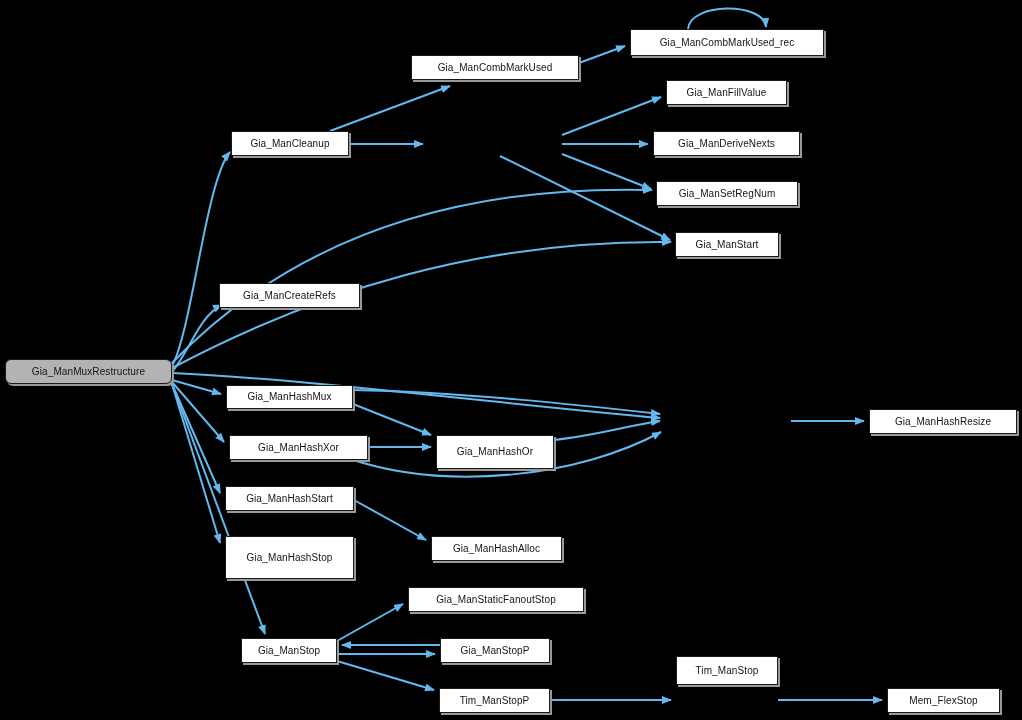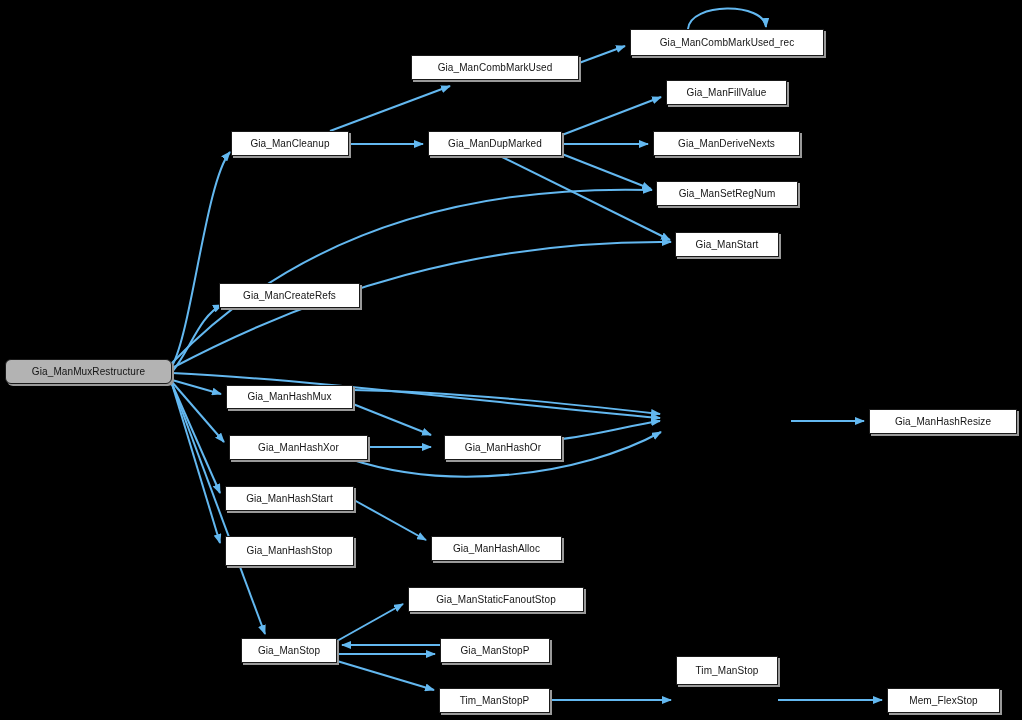--- a/index.html
+++ b/index.html
@@ -101,23 +101,20 @@
       </div>
       <div class="node" style="left: 231px; top: 131px; width: 118px; height: 25px;">
         <span class="node-label">Gia_ManCleanup</span>
       </div>
       <div class="node" style="left: 411px; top: 55px; width: 168px; height: 25px;">
         <span class="node-label">Gia_ManCombMarkUsed</span>
       </div>
       <div class="node" style="left: 630px; top: 29px; width: 194px; height: 27px;">
         <span class="node-label">Gia_ManCombMarkUsed_rec</span>
       </div>
-      <div class="node" style="left: 428px; top: 131px; width: 134px; height: 25px;">
-        <span class="node-label">Gia_ManDupMarked</span>
-      </div>
       <div class="node" style="left: 666px; top: 80px; width: 121px; height: 25px;">
         <span class="node-label">Gia_ManFillValue</span>
       </div>
       <div class="node" style="left: 653px; top: 131px; width: 147px; height: 25px;">
         <span class="node-label">Gia_ManDeriveNexts</span>
       </div>
       <div class="node" style="left: 656px; top: 181px; width: 142px; height: 25px;">
         <span class="node-label">Gia_ManSetRegNum</span>
       </div>
       <div class="node" style="left: 675px; top: 232px; width: 104px; height: 25px;">
@@ -125,30 +122,30 @@
       </div>
       <div class="node" style="left: 219px; top: 283px; width: 141px; height: 25px;">
         <span class="node-label">Gia_ManCreateRefs</span>
       </div>
       <div class="node" style="left: 226px; top: 385px; width: 127px; height: 24px;">
         <span class="node-label">Gia_ManHashMux</span>
       </div>
       <div class="node" style="left: 229px; top: 435px; width: 139px; height: 25px;">
         <span class="node-label">Gia_ManHashXor</span>
       </div>
-      <div class="node" style="left: 436px; top: 435px; width: 118px; height: 25px; margin-left: 8px;">
+      <div class="node" style="left: 436px; top: 435px; width: 118px; height: 34px;">
         <span class="node-label">Gia_ManHashOr</span>
       </div>
       <div class="node" style="left: 869px; top: 409px; width: 148px; height: 25px;">
         <span class="node-label">Gia_ManHashResize</span>
       </div>
       <div class="node" style="left: 225px; top: 486px; width: 129px; height: 25px;">
         <span class="node-label">Gia_ManHashStart</span>
       </div>
-      <div class="node" style="left: 225px; top: 536px; width: 129px; height: 30px;">
+      <div class="node" style="left: 225px; top: 536px; width: 129px; height: 43px;">
         <span class="node-label">Gia_ManHashStop</span>
       </div>
       <div class="node" style="left: 431px; top: 536px; width: 131px; height: 25px;">
         <span class="node-label">Gia_ManHashAlloc</span>
       </div>
       <div class="node" style="left: 408px; top: 587px; width: 176px; height: 25px;">
         <span class="node-label">Gia_ManStaticFanoutStop</span>
       </div>
       <div class="node" style="left: 241px; top: 638px; width: 96px; height: 25px;">
         <span class="node-label">Gia_ManStop</span>

